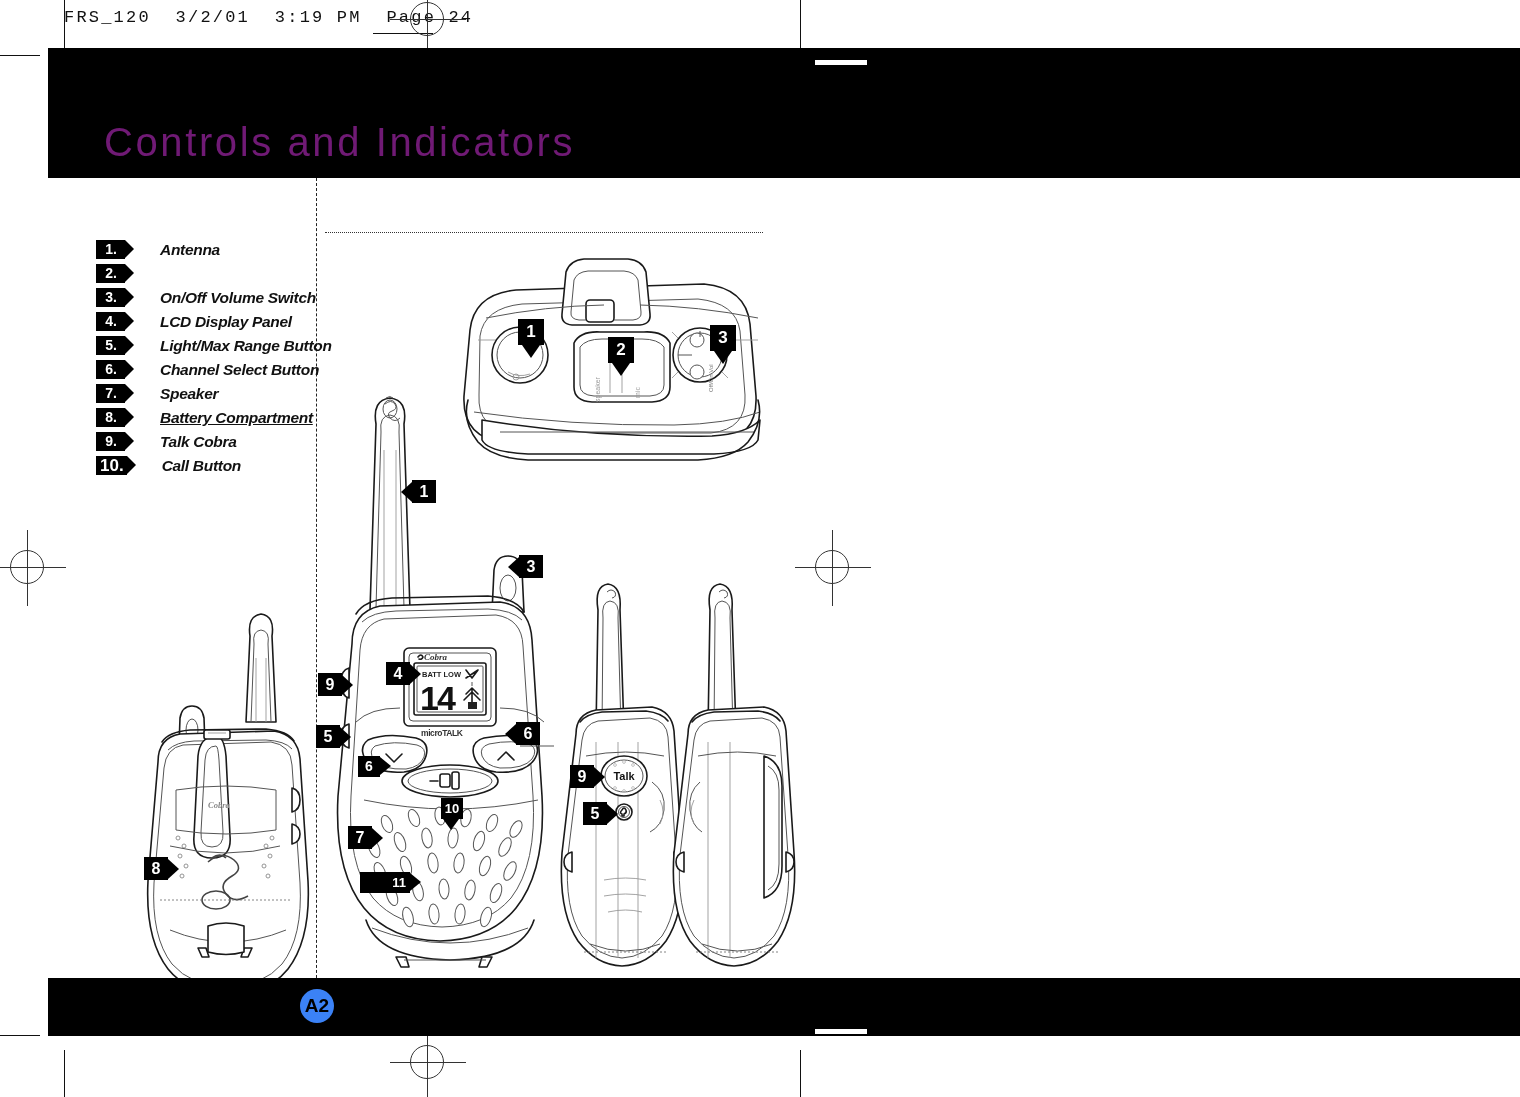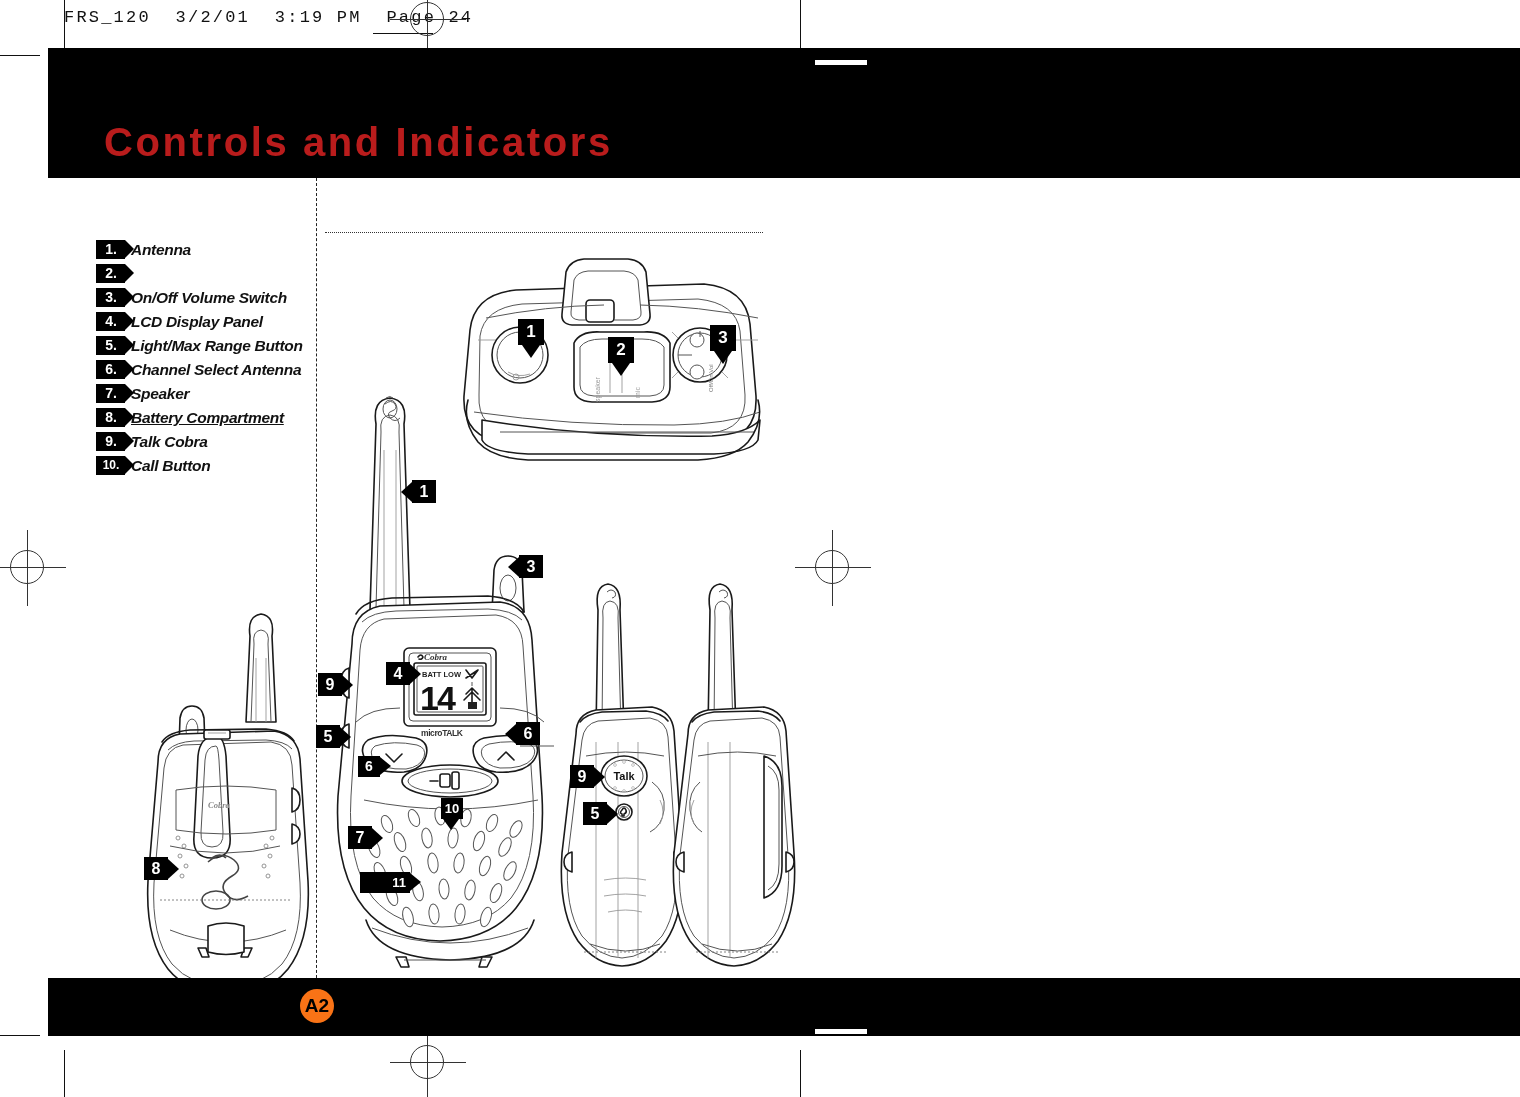--- a/index.html
+++ b/index.html
@@ -18,40 +18,40 @@
   .reg{position:absolute;width:56px;height:56px;}
   .reg .ring{position:absolute;left:10px;top:10px;width:34px;height:34px;
        border:1px solid #333;border-radius:50%;box-sizing:border-box;}
   .reg .vl{position:absolute;left:27px;top:-10px;width:1px;height:76px;background:#333;}
   .reg .hl{position:absolute;top:27px;left:-10px;width:76px;height:1px;background:#333;}
 
   
   .bar{position:absolute;background:#000;}
   .barwhite{position:absolute;background:#fff;}
 
-  .page-title{position:absolute;left:104px;top:120px;color:#b91c1c;
-       font-size:40px;letter-spacing:2.6px;font-weight:700;white-space:nowrap;}
+  .page-title{position:absolute;left:104px;top:120px;color:#701a75;
+       font-size:40px;letter-spacing:2.6px;font-weight:400;white-space:nowrap;}
 
   
   .vguide{position:absolute;left:316px;top:178px;width:0;height:810px;
        border-left:1px dashed #222;}
   .hguide{position:absolute;left:325px;top:232px;width:438px;height:0;
        border-top:1px dotted #333;}
 
   
   .legend{position:absolute;left:96px;top:240px;width:225px;}
   .litem{display:flex;align-items:flex-start;margin-bottom:5px;}
   .badge{position:relative;flex:0 0 auto;height:19px;min-width:22px;
        background:#000;color:#fff;font-size:14px;font-weight:700;
        line-height:19px;text-align:center;padding:0 3px 0 4px;
        font-family:"Liberation Sans",sans-serif;}
   .badge:after{content:"";position:absolute;right:-9px;top:0;
        width:0;height:0;border-top:9.5px solid transparent;
        border-bottom:9.5px solid transparent;border-left:9px solid #000;}
-  .ltext{margin-left:6px;font-size:15.5px;font-style:italic;font-weight:700;
+  .ltext{margin-left:35px;font-size:15.5px;font-style:italic;font-weight:700;
        color:#111;line-height:19px;letter-spacing:-0.3px;}
 
   
   .pin{position:absolute;background:#000;color:#fff;font-weight:700;
        text-align:center;font-family:"Liberation Sans",sans-serif;z-index:40;}
   .pin.down{width:26px;height:26px;line-height:26px;font-size:17px;}
   .pin.down:after{content:"";position:absolute;left:4px;top:26px;
        width:0;height:0;border-left:9px solid transparent;
        border-right:9px solid transparent;border-top:13px solid #000;}
   .pin.left{width:24px;height:23px;line-height:23px;font-size:16px;}
@@ -65,21 +65,21 @@
   .pin.sm{width:22px;height:21px;line-height:21px;font-size:14px;}
   .pin.sm.right:after{top:0.5px;border-top-width:9px;border-bottom-width:9px;}
   .pin.sm.down:after{left:2px;top:21px;border-left-width:8px;border-right-width:8px;border-top-width:11px;}
 
   
   .art{position:absolute;left:0;top:0;width:1520px;height:1097px;
        pointer-events:none;}
 
   
   .pagemark{position:absolute;width:34px;height:34px;border-radius:50%;
-       background:#f97316;color:#000;font-size:19px;font-weight:700;
+       background:#3b82f6;color:#000;font-size:19px;font-weight:700;
        line-height:34px;text-align:center;}
 </style>
 </head>
 <body>
 
 <div class="prepress">
   <div class="prepress-text">FRS_120  3/2/01  3:19 PM  Page 24</div>
   <div class="page-underline"></div>
 </div>
 
@@ -141,40 +141,40 @@
     <span class="ltext">LCD Display Panel</span>
   </div>
 
   <div class="litem">
     <span class="badge">5.</span>
     <span class="ltext" style="white-space:nowrap;">Light/Max Range Button</span>
   </div>
 
   <div class="litem">
     <span class="badge">6.</span>
-    <span class="ltext" style="white-space:nowrap;">Channel Select Antenna</span>
+    <span class="ltext" style="white-space:nowrap;">Channel Select Button</span>
   </div>
 
   <div class="litem">
     <span class="badge">7.</span>
     <span class="ltext">Speaker</span>
   </div>
 
   <div class="litem">
     <span class="badge">8.</span>
     <span class="ltext" style="white-space:nowrap;text-decoration:underline;">Battery Compartment</span>
   </div>
 
   <div class="litem">
     <span class="badge">9.</span>
     <span class="ltext">Talk Cobra</span>
   </div>
 
   <div class="litem">
-    <span class="badge" style="font-size:12px;">10.</span>
+    <span class="badge" style="font-size:17px;">10.</span>
     <span class="ltext">Call Button</span>
   </div>
 
 
 </div>
 
 <svg class="art" viewBox="0 0 1520 1097">
   <defs>
     <style>
       .ln{fill:none;stroke:#1a1a1a;stroke-width:1.6;stroke-linejoin:round;stroke-linecap:round;}

